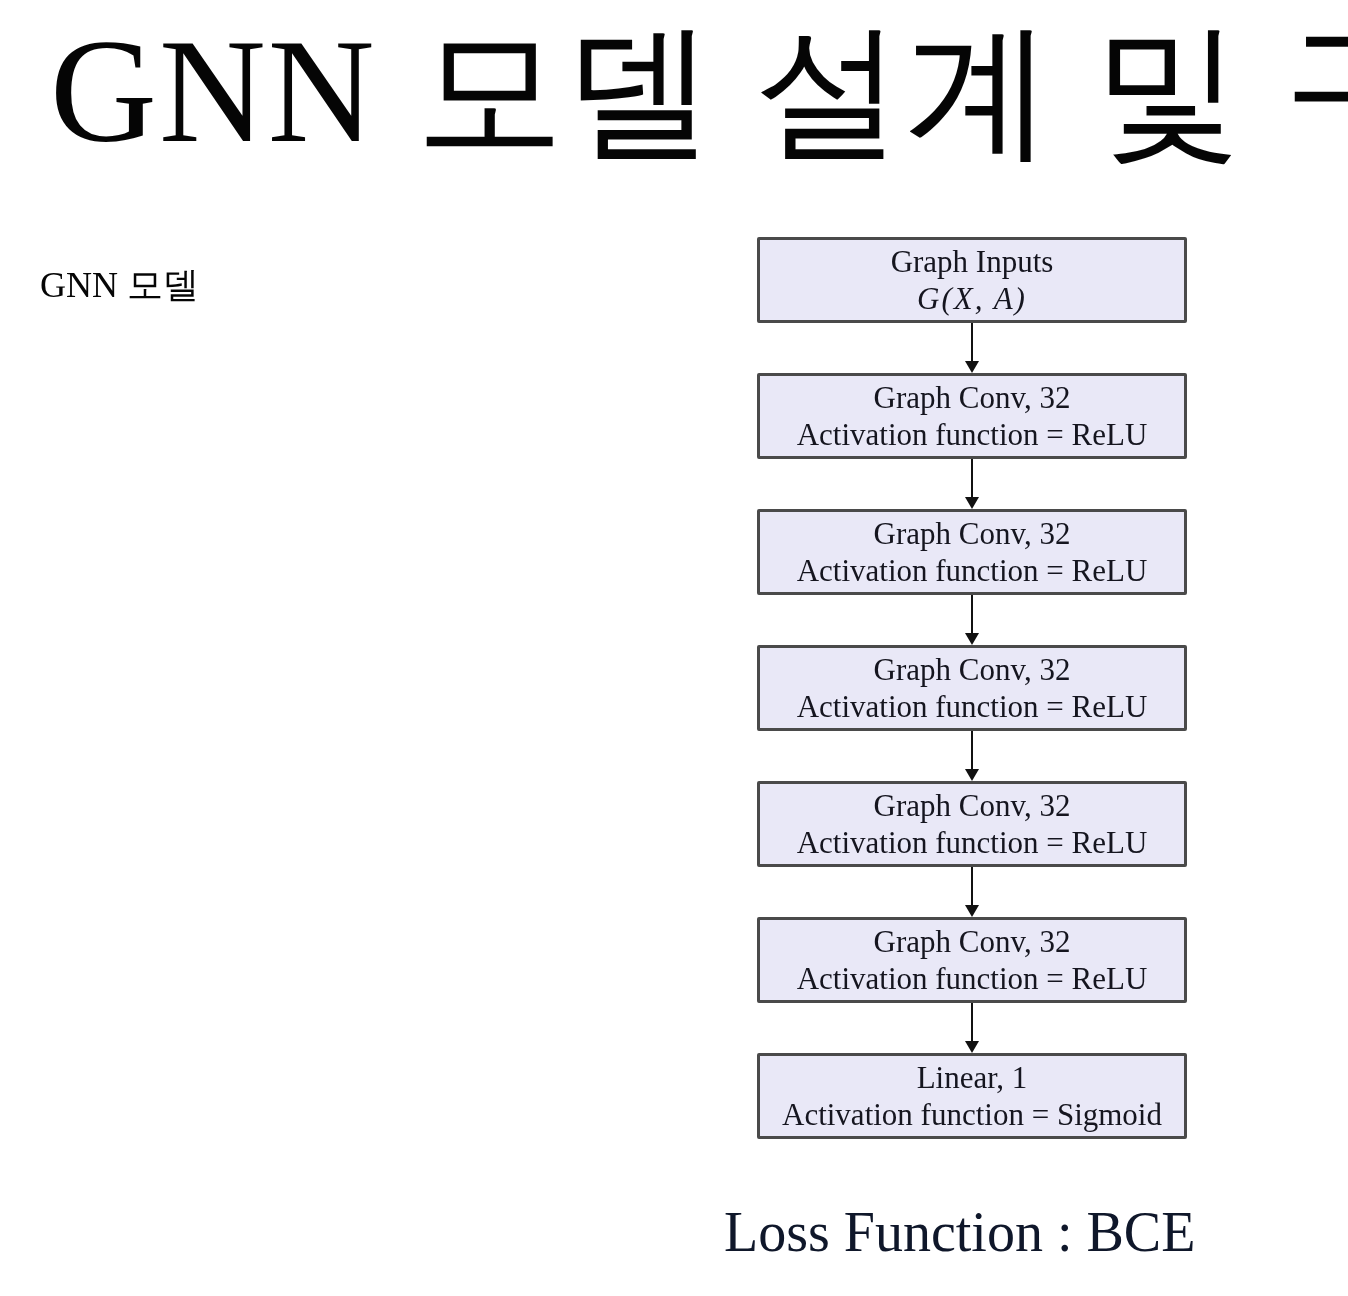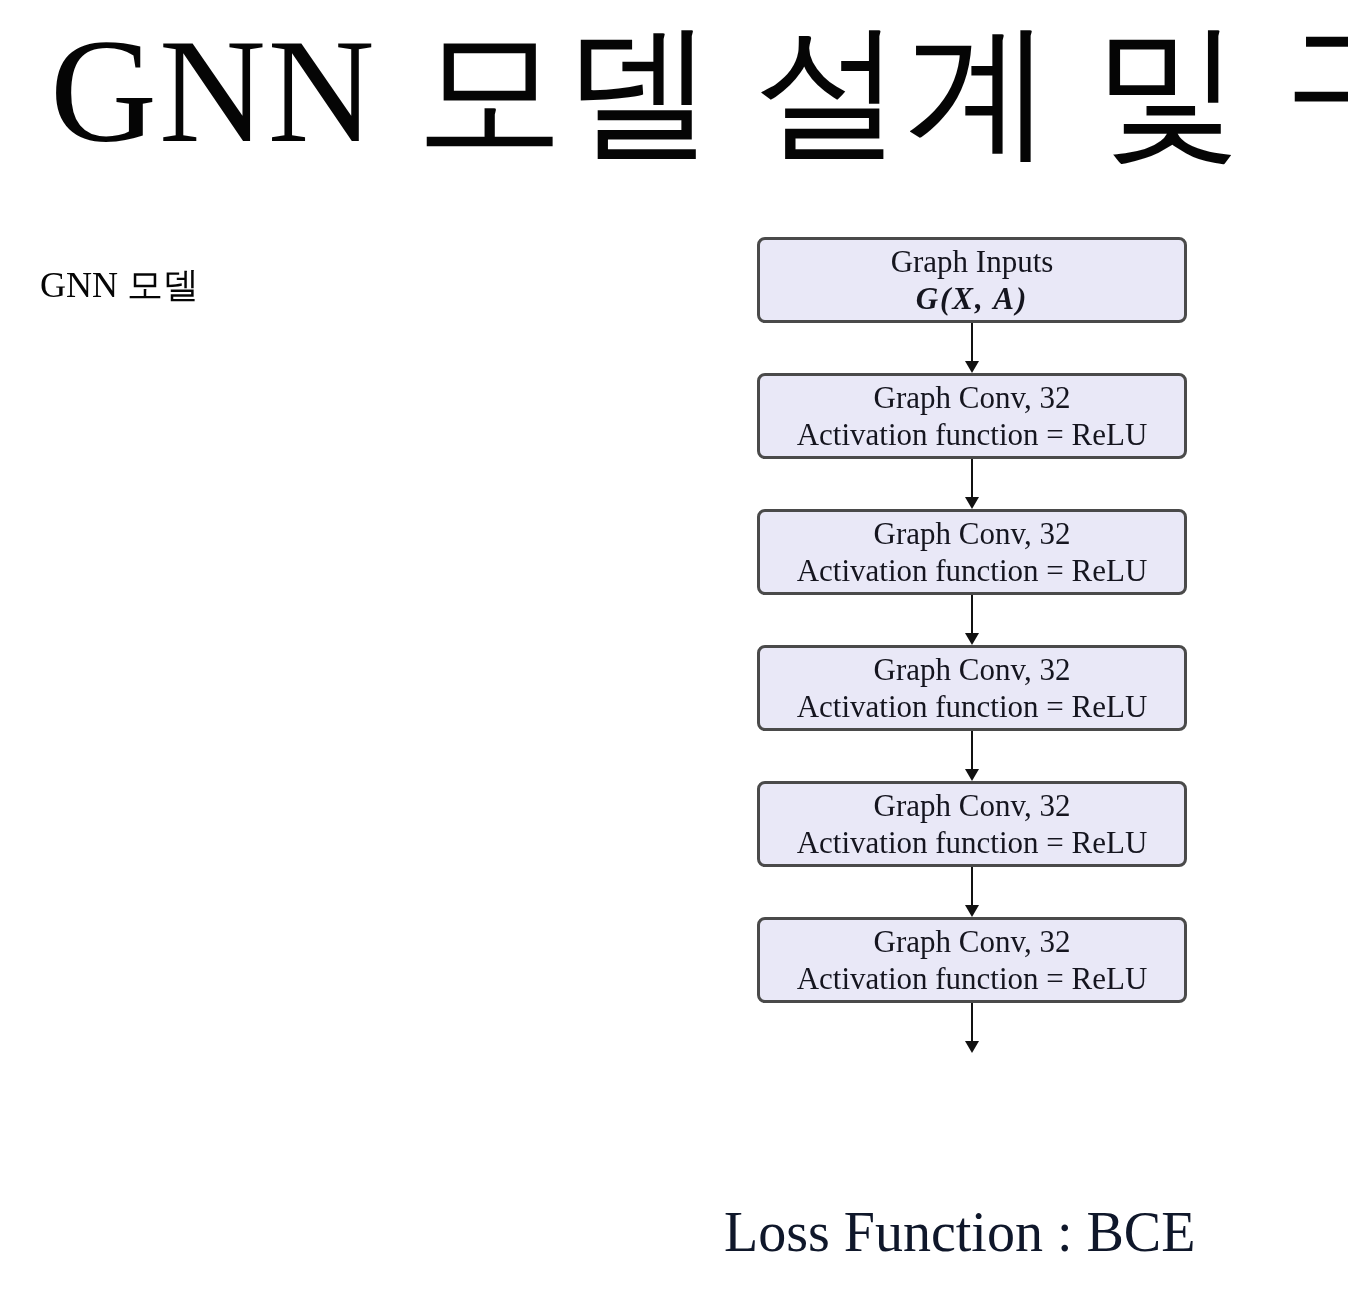--- a/index.html
+++ b/index.html
@@ -45,37 +45,36 @@
     display: flex;
     flex-direction: column;
     align-items: stretch;
   }
   .node {
     box-sizing: border-box;
     height: 86px;
     width: 100%;
     background: var(--box-fill, #e9e8f7);
     border: 3px solid var(--box-border, #4a4a4a);
-    border-radius: 8px;
+    border-radius: 2px;
     display: flex;
     flex-direction: column;
     align-items: center;
     justify-content: center;
     text-align: center;
     font-size: 31px;
     line-height: 37px;
     color: #15151f;
   }
   .node .l1, .node .l2 {
     white-space: nowrap;
   }
   .node .l2.math-italic {
     font-style: italic;
     letter-spacing: 2px;
-    font-weight: bold;
   }
   .arrow-wrap {
     height: 50px;
     display: flex;
     align-items: center;
     justify-content: center;
   }
   .footer-label {
     position: absolute;
     left: 724px;
@@ -148,16 +147,20 @@
       <div class="node">
         <div class="l1">Graph Conv, 32</div>
         <div class="l2">Activation function = ReLU</div>
       </div>
       <div class="arrow-wrap">
         <svg width="22" height="50" viewBox="0 0 22 50">
           <line x1="11" y1="0" x2="11" y2="42" stroke="#111111" stroke-width="2"></line>
           <polygon points="4,38 18,38 11,50" fill="#111111"></polygon>
         </svg>
       </div>
+      <div class="node">
+        <div class="l1">Linear, 1</div>
+        <div class="l2">Activation function = Sigmoid</div>
+      </div>
     </div>
 
   <div class="footer-label">Loss Function : BCE</div>
 </div>
 
 </body></html>

